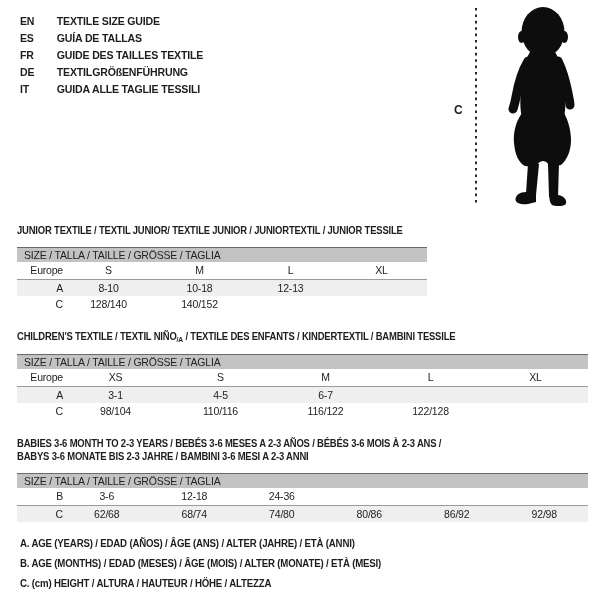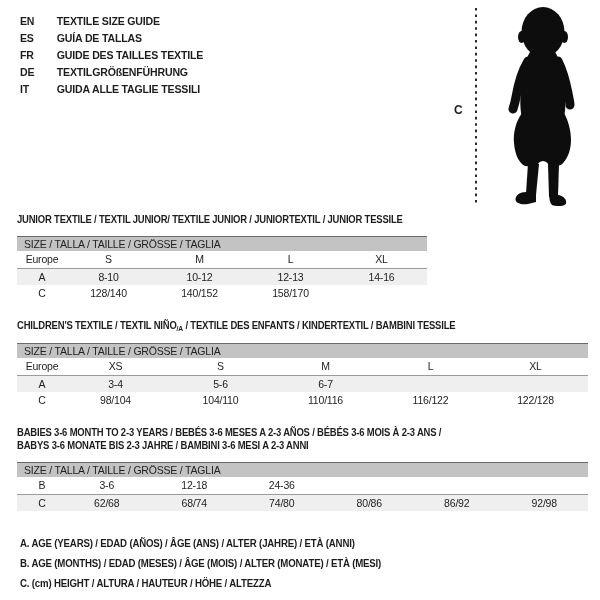--- a/index.html
+++ b/index.html
@@ -14,32 +14,32 @@
   .lang-list{position:absolute;left:20px;top:13px;transform:scaleX(0.92);transform-origin:0 0;}
   .lang-row{display:grid;grid-template-columns:40px auto;line-height:17px;
     font-weight:bold;font-size:11.5px;letter-spacing:-0.2px;white-space:nowrap;}
 
   
   .baby-svg{position:absolute;left:487px;top:5px;}
   .dash-line{position:absolute;left:474px;top:8px;}
   .measure-c{position:absolute;left:454px;top:103px;font-weight:bold;font-size:12px;}
 
   
-  .content{position:absolute;left:17px;top:213px;width:571px;}
+  .content{position:absolute;left:17px;top:224px;width:571px;}
   .section{margin-bottom:17px;}
   .tbl-title{font-weight:bold;font-size:10.5px;letter-spacing:-0.2px;line-height:13px;margin-bottom:10px;}
   .tbl-title .sub{font-size:7.5px;position:relative;top:2px;}
 
   .size-table{width:571px;border-top:1px solid var(--table-top,#6a6a6a);}
   .size-table.cols-4{width:410px;}
   .hdr-bar{background:var(--bar,#c3c3c3);height:14px;line-height:14px;
     font-size:10.5px;color:#222;padding-left:7px;letter-spacing:-0.2px;}
   .t-row{display:grid;height:17px;line-height:17px;font-size:10.5px;letter-spacing:-0.2px;box-sizing:border-box;}
   .t-row.shaded{background:var(--shade,#efefef);border-top:1px solid var(--rule,#9b9b9b);line-height:16px;}
-  .t-row .lab{padding-left:4px;text-align:center;}
+  .t-row .lab{padding-left:4px;text-align:right;}
   .t-row .cell{text-align:center;}
 
   
   .notes{position:absolute;left:20px;top:533px;transform:scaleX(0.92);transform-origin:0 0;}
   .note-line{font-weight:bold;font-size:10.5px;letter-spacing:-0.2px;line-height:20px;white-space:nowrap;}
 </style>
 </head>
 <body>
 
 <div class="lang-list">
@@ -95,56 +95,53 @@
         <div class="t-row" style="grid-template-columns: 46px repeat(4, 1fr);">
           <div class="lab">Europe</div>
           <div class="cell">S</div>
           <div class="cell">M</div>
           <div class="cell">L</div>
           <div class="cell">XL</div>
         </div>
         <div class="t-row shaded" style="grid-template-columns: 46px repeat(4, 1fr);">
           <div class="lab">A</div>
           <div class="cell">8-10</div>
-          <div class="cell">10-12</div>
+          <div class="cell">10-18</div>
           <div class="cell">12-13</div>
-          <div class="cell">14-16</div>
         </div>
         <div class="t-row" style="grid-template-columns: 46px repeat(4, 1fr);">
           <div class="lab">C</div>
           <div class="cell">128/140</div>
           <div class="cell">140/152</div>
-          <div class="cell">158/170</div>
         </div>
       </div>
     </div>
     <div class="section">
       <div class="tbl-title squeeze">
         <div class="tbl-title-line"><span>CHILDREN'S TEXTILE / TEXTIL NIÑO</span><span class="sub">/A</span><span> / TEXTILE DES ENFANTS / KINDERTEXTIL / BAMBINI TESSILE</span></div>
       </div>
       <div class="size-table cols-5">
         <div class="hdr-bar">SIZE / TALLA / TAILLE / GRÖSSE / TAGLIA</div>
         <div class="t-row" style="grid-template-columns: 46px repeat(5, 1fr);">
           <div class="lab">Europe</div>
           <div class="cell">XS</div>
           <div class="cell">S</div>
           <div class="cell">M</div>
           <div class="cell">L</div>
           <div class="cell">XL</div>
         </div>
         <div class="t-row shaded" style="grid-template-columns: 46px repeat(5, 1fr);">
           <div class="lab">A</div>
-          <div class="cell">3-4</div>
-          <div class="cell">5-6</div>
+          <div class="cell">3-1</div>
+          <div class="cell">4-5</div>
           <div class="cell">6-7</div>
         </div>
         <div class="t-row" style="grid-template-columns: 46px repeat(5, 1fr);">
           <div class="lab">C</div>
           <div class="cell">98/104</div>
-          <div class="cell">104/110</div>
           <div class="cell">110/116</div>
           <div class="cell">116/122</div>
           <div class="cell">122/128</div>
         </div>
       </div>
     </div>
     <div class="section">
       <div class="tbl-title squeeze">
         <div class="tbl-title-line"><span>BABIES 3-6 MONTH TO 2-3 YEARS / BEBÉS 3-6 MESES A 2-3 AÑOS / BÉBÉS 3-6 MOIS À 2-3 ANS /</span></div>
         <div class="tbl-title-line"><span>BABYS 3-6 MONATE BIS 2-3 JAHRE / BAMBINI 3-6 MESI A 2-3 ANNI</span></div>

